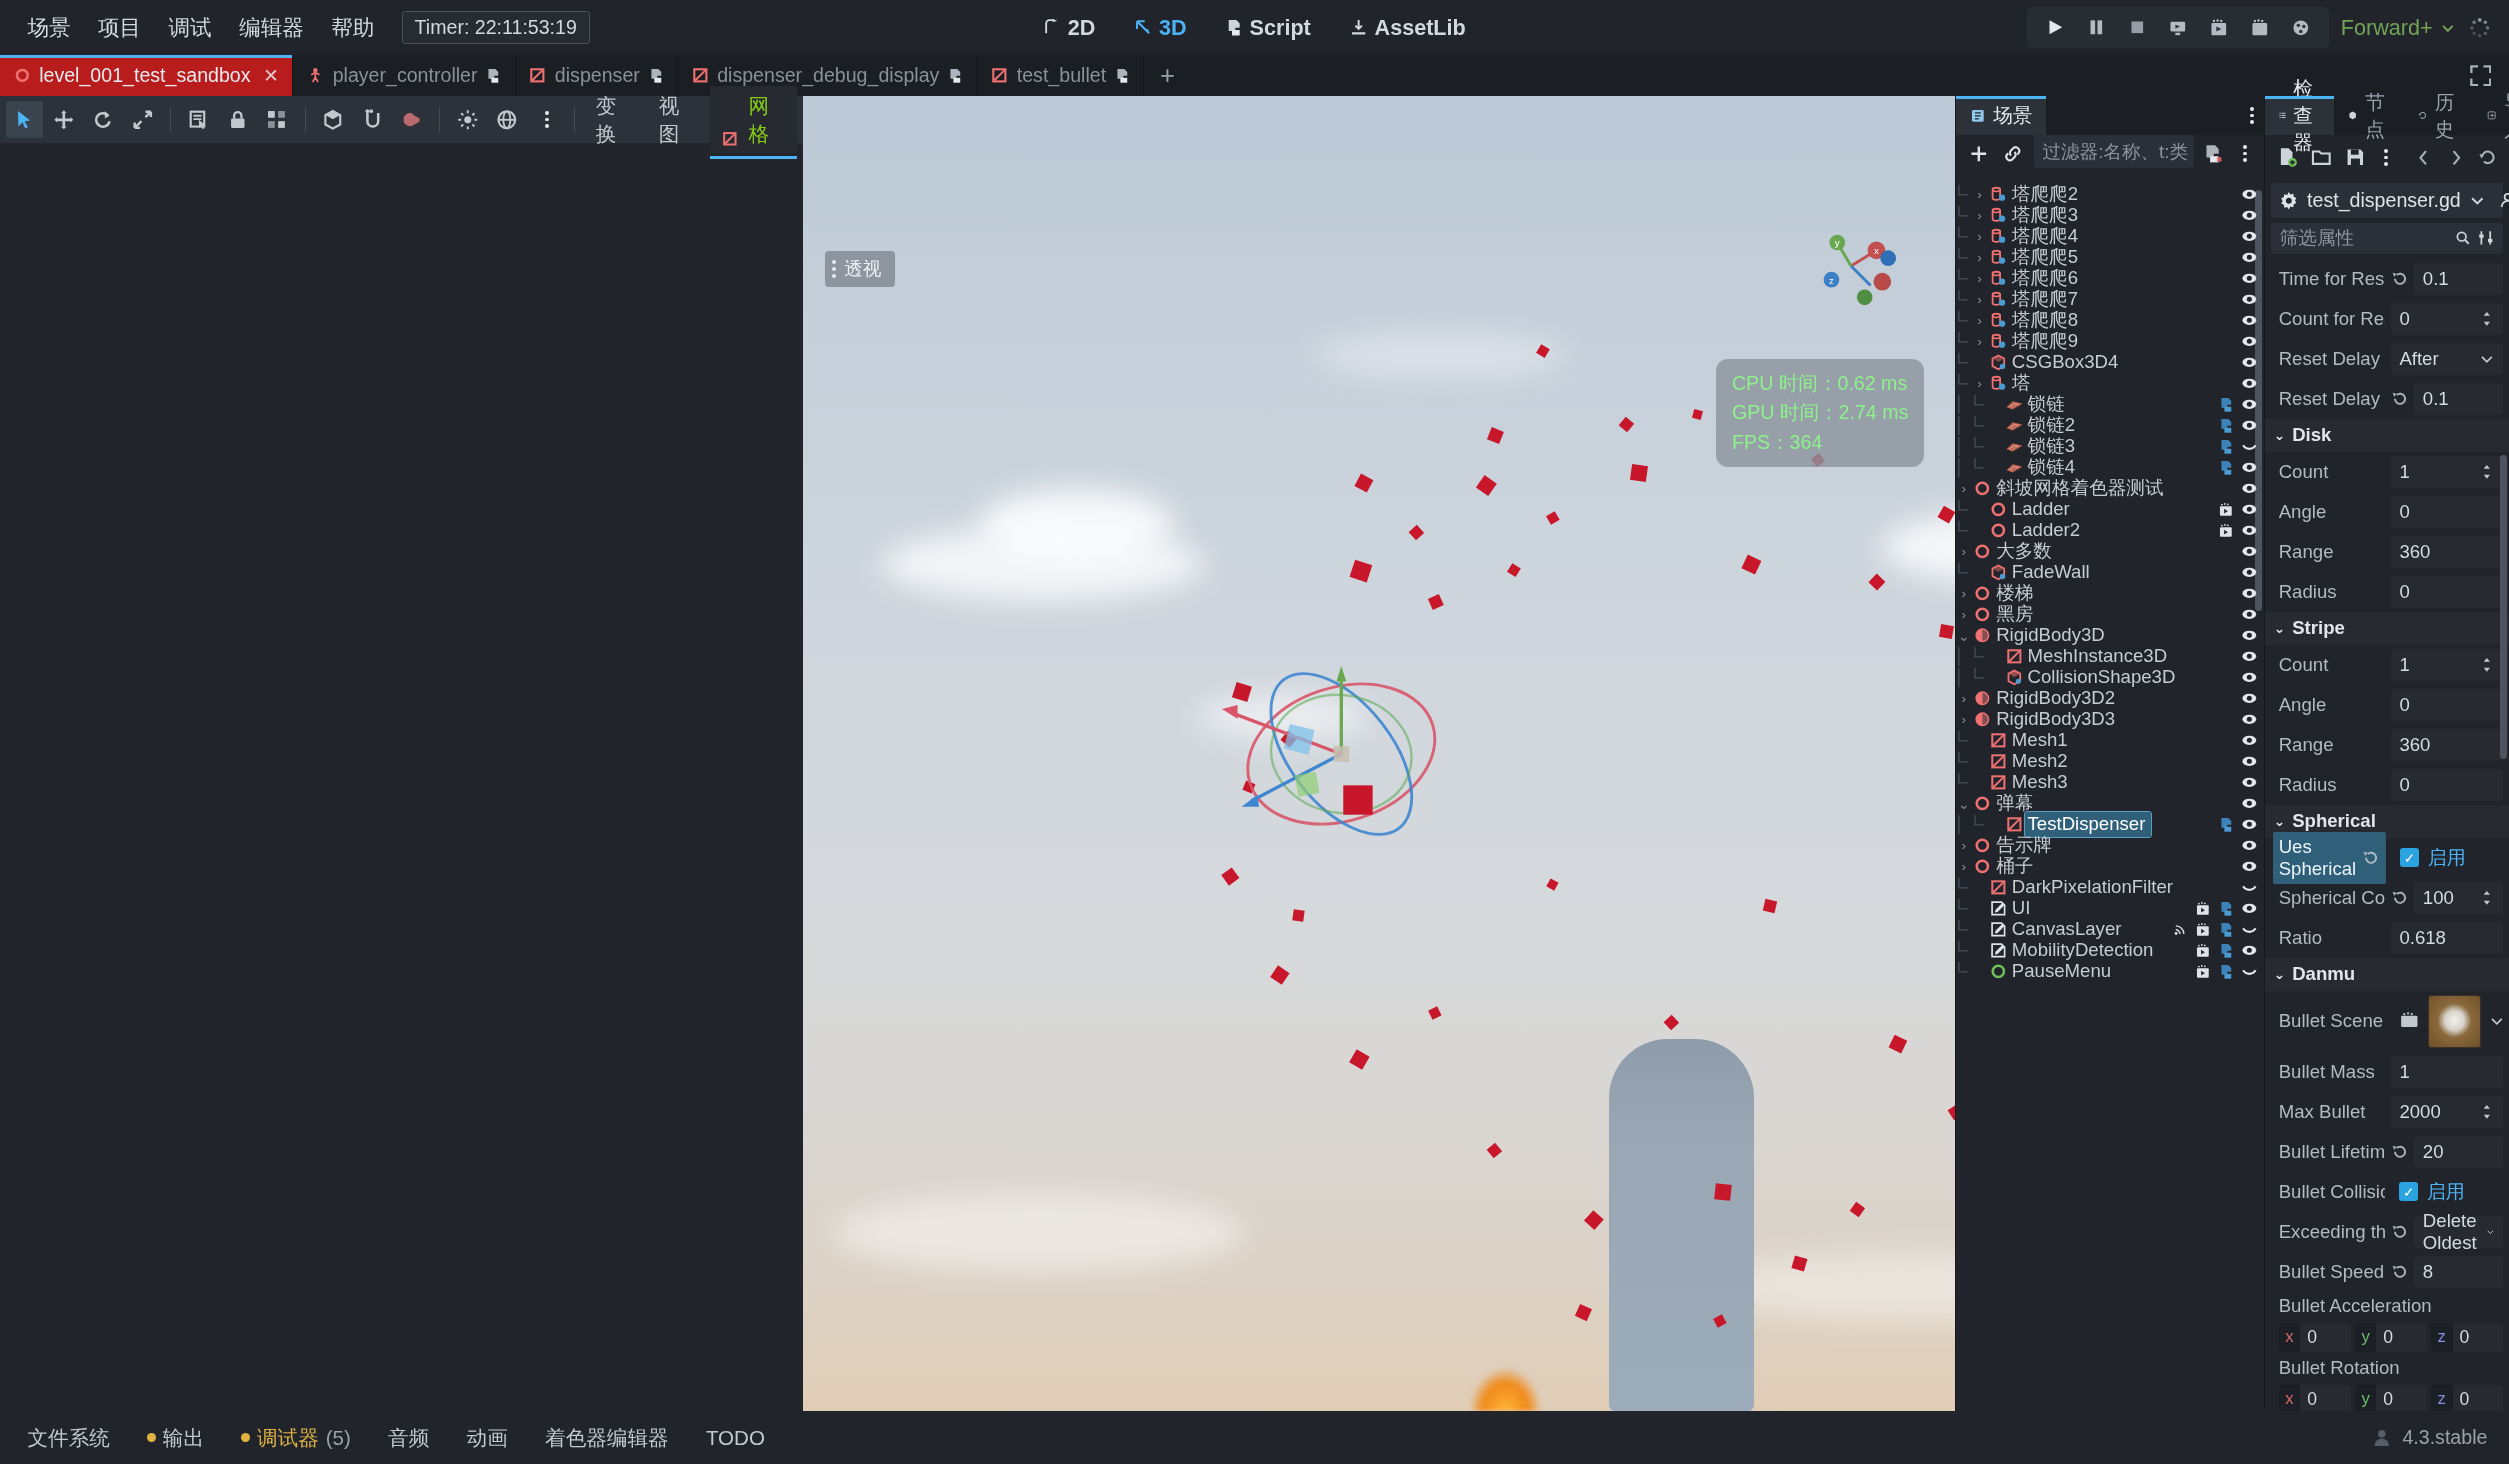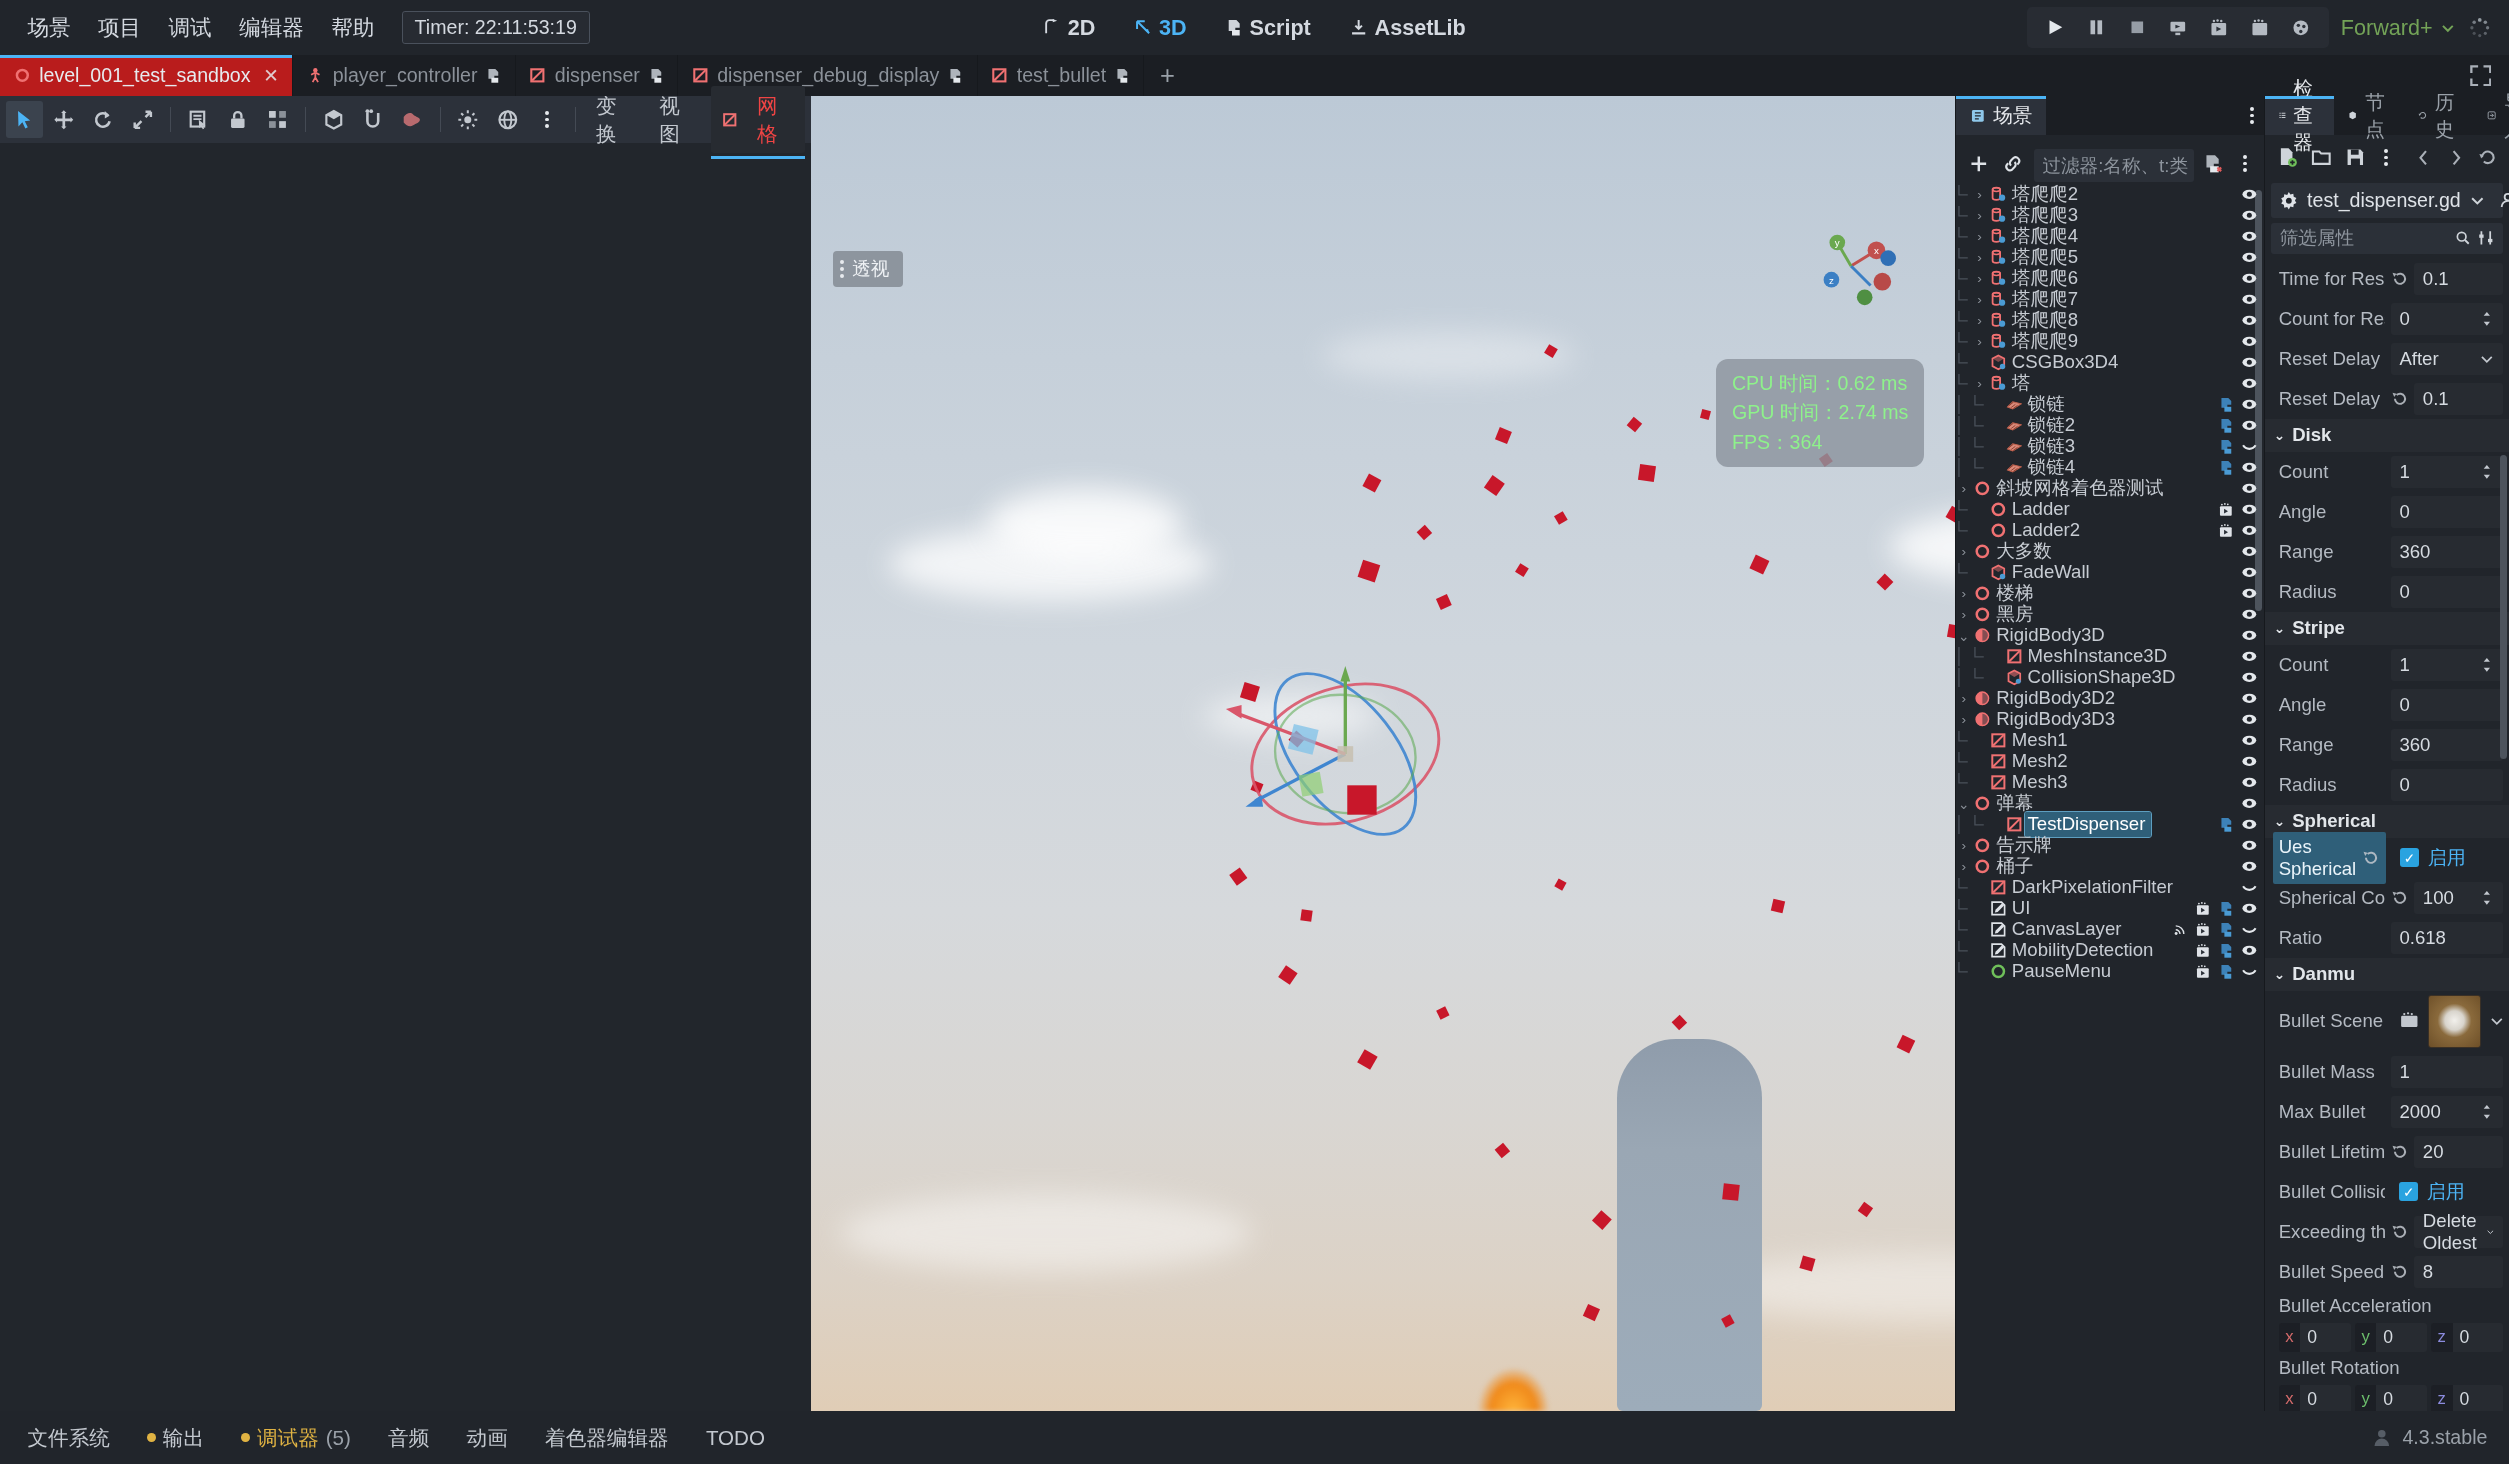--- a/index.html
+++ b/index.html
@@ -55,21 +55,21 @@
   
   .body { flex:1; display:flex; min-height:0; }
 
   
   .viewcol { flex:1; display:flex; min-width:0; background:#22262c; }
   .vtoolbar { height:47px; background:#2c313a; display:flex; align-items:center; padding:0 5.9px; gap:2px; flex:0 0 47px;}
   .tb { width:41px; height:37px; display:flex; align-items:center; justify-content:center; border-radius:2.9px; }
   .tb.active { background:#3b434e; }
   .tbsep { width:1px; height:25.5px; background:#444a54; margin:0 6.9px; }
   .tbtext { padding:5.9px 11.8px; font-size:20.6px; color:#c3c8cf; border-radius:2.9px;}
-  .tbtext.sel { background:#272b31; color:#ef4444; position:relative; display:flex; align-items:center; gap:19px; }
+  .tbtext.sel { background:#272b31; color:#84cc16; position:relative; display:flex; align-items:flex-end; gap:11px; }
   .tbtext.sel::after { content:""; position:absolute; left:0; right:0; bottom:-5.9px; height:2.9px; background:#4cb4f5;}
 
   .viewport { flex:1; position:relative; overflow:hidden; }
   .sky {
     position:absolute; inset:0;
     background:
       linear-gradient(#bcc9d6 0%, #c6d0da 20%, #cfd6dd 42%, #d6d9dc 62%, #d9d6d2 78%, #dcd2c6 90%, #e0cdb6 100%);
   }
   .cloud { position:absolute; border-radius:50%; background:#ffffff; filter:blur(13.7px); opacity:.75; }
   .tower {
@@ -101,21 +101,21 @@
   .axis-gizmo { position:absolute; right:59px; top:125px; width:90px; height:90px; }
   .gizmo3d { position:absolute; left:48%; top:50%; transform:translate(-50%,-50%); width:323px; height:235px; pointer-events:none; }
 
   
   .scenedock { width:309px; background:#21252b; display:flex; flex-direction:column; border-left:1px solid #16191d; flex:0 0 309px;}
   .dock-tabs { height:39px; display:flex; align-items:stretch; background:#1b1e23; }
   .dtab { display:flex; align-items:center; gap:7.8px; padding:0 13.7px; font-size:19.6px; color:#9aa1a9; background:#1b1e23; position:relative; }
   .dtab.active { background:#2c313a; color:#e7eaee; }
   .dtab.active::before { content:""; position:absolute; left:0; right:0; top:0; height:2.9px; background:#4cb4f5; }
   .dock-tabs-fill { flex:1; background:#1b1e23; display:flex; align-items:center; justify-content:flex-end; padding-right:9.8px;}
-  .dock-toolbar { height:47px; display:flex; align-items:flex-end; gap:5.9px; padding:0 7.8px; background:#21252b; }
+  .dock-toolbar { height:47px; display:flex; align-items:flex-start; gap:5.9px; padding:0 7.8px; background:#21252b; }
   .filterbox {
     flex:1; height:33px; background:#2b3038; border-radius:2.9px; display:flex; align-items:center;
     padding:0 8.8px; gap:5.9px; color:#8d949d; font-size:18.6px; overflow:hidden; white-space:nowrap;
   }
   .tree { flex:1; overflow:hidden; position:relative; padding-top:2px; }
   .trow { height:21px; display:flex; align-items:center; font-size:18.6px; color:#c7ccd3; position:relative; padding-right:5.9px;}
   .trow.sel .tname { background:#2f5f79; outline:1px solid #5d9ec0; color:#fff; border-radius:2px; }
   .tw { width:15.7px; display:flex; justify-content:center; align-items:center; color:#8b9199; font-size:13.7px; flex:0 0 15.7px;}
   .ticon { width:21.6px; flex:0 0 21.6px; display:flex; align-items:center; justify-content:center; }
   .tname { padding:1px 5.9px 2px 2.9px; white-space:nowrap; overflow:hidden; }

